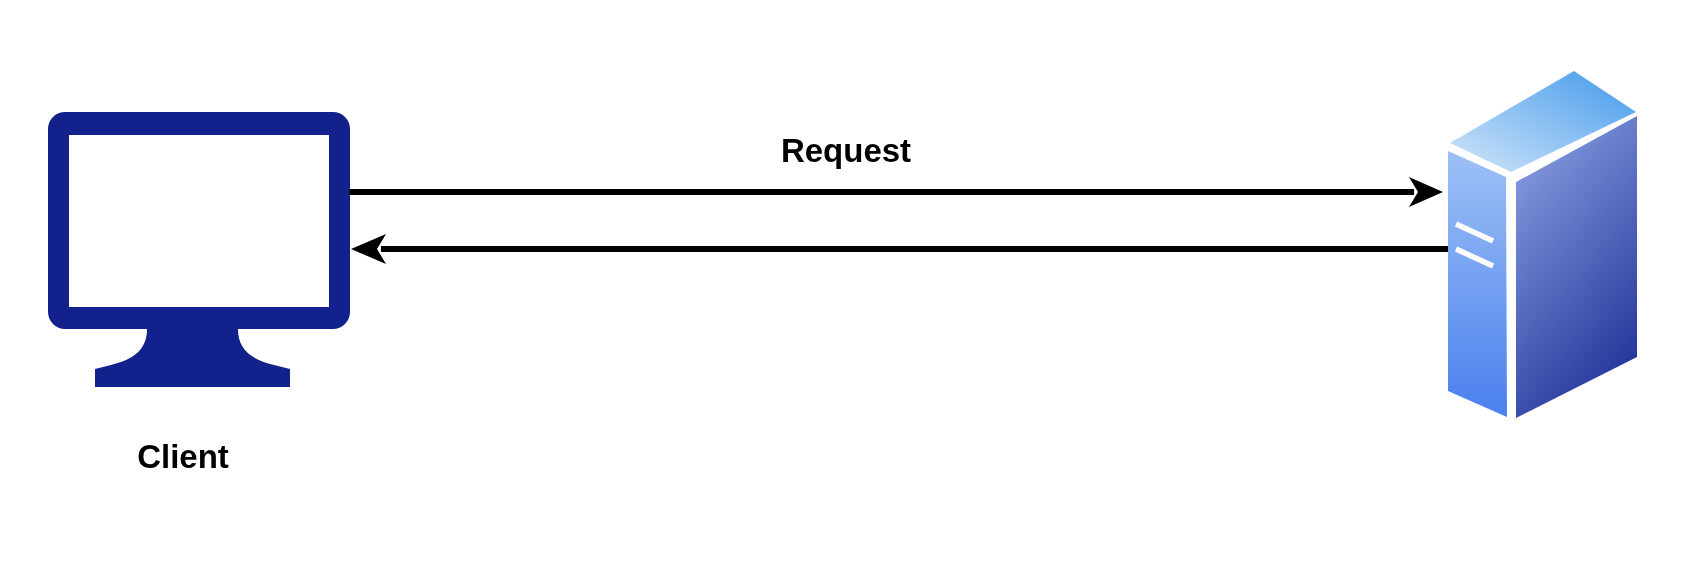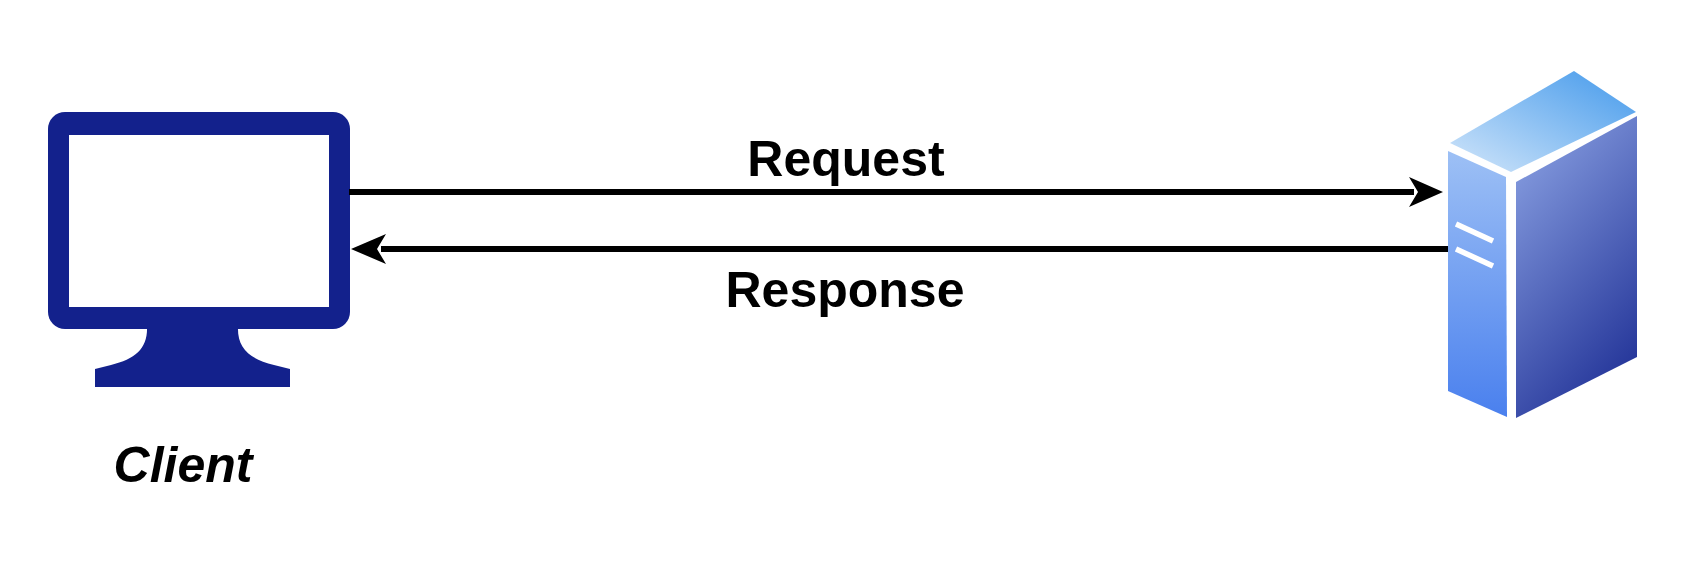--- a/index.html
+++ b/index.html
@@ -12,21 +12,21 @@
     width: 1682px;
     height: 576px;
     background: #ffffff;
     overflow: hidden;
     font-family: "Liberation Sans", sans-serif;
   }
   .abs { position: absolute; }
   .diagram-label {
     position: absolute;
     transform: translateX(-50%);
-    font-size: 50px;
+    font-size: 33px;
     font-weight: 700;
     line-height: 1;
     color: #000000;
     white-space: nowrap;
     letter-spacing: 0px;
   }
 </style>
 </head>
 <body>
 
@@ -83,17 +83,16 @@
       <polygon points="1409,177 1443,192 1409,207 1418,192" fill="#000000"></polygon>
     </g>
 
     <g>
       <line x1="1448" y1="249" x2="381" y2="249" stroke-width="6" stroke="#000000"></line>
       <polygon points="386,234 351,249 386,264 377,249" fill="#000000"></polygon>
     </g>
   </svg>
 
   <div class="diagram-label" style="left:846px; top:134px;">Request</div>
-  <div class="diagram-label" style="left:845px; top:265px;">Response</div>
 
-  <div class="diagram-label" style="left:183px; top:440px;font-style:italic;">Client</div>
+  <div class="diagram-label" style="left:183px; top:440px;">Client</div>
 
 </div>
 
 </body></html>

